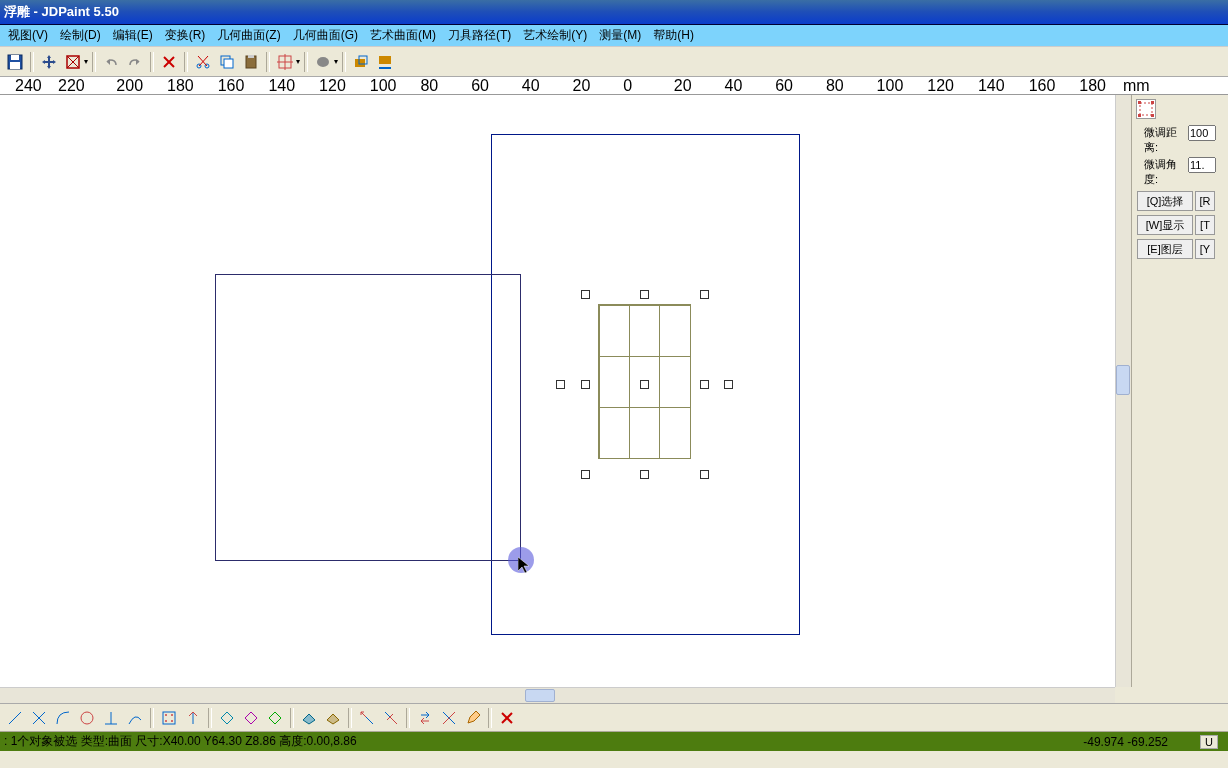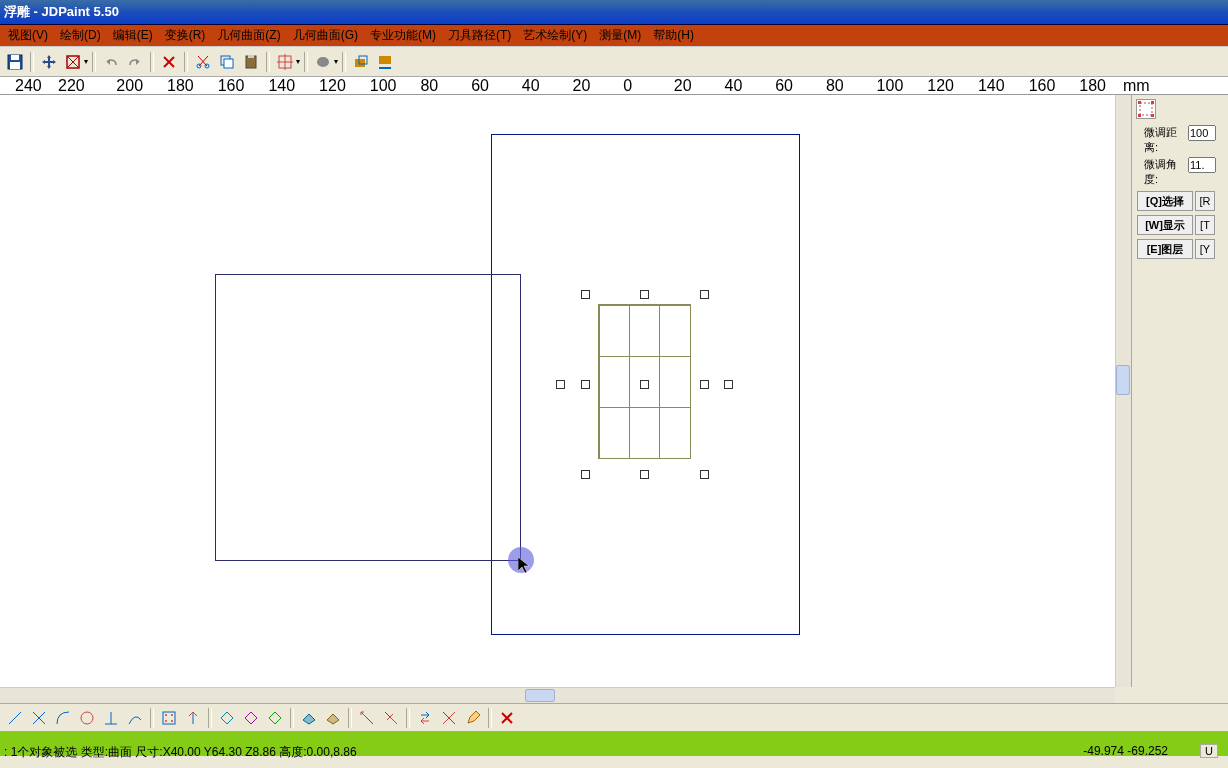--- a/index.html
+++ b/index.html
@@ -1,65 +1,65 @@
 <!DOCTYPE html>
 <html><head>
 <meta charset="utf-8">
 <style>
 * { box-sizing: border-box; margin: 0; padding: 0; }
 body { font-family: "SimSun", "宋体", sans-serif; font-size: 12px; background: #ece9d8; overflow: hidden; width: 1228px; height: 768px; position: relative; }
 .titlebar { height: 25px; background: linear-gradient(to bottom, #3a6ea5, #1e4eb8 50%, #0b3dcb); color: #fff; display: flex; align-items: center; padding: 0 4px; font-weight: bold; font-size: 13px; border-bottom: 1px solid #003; }
-.menubar { height: 22px; background: #c2410c; display: flex; align-items: center; padding: 0 2px; border-bottom: 1px solid #ccc; }
+.menubar { height: 22px; background: #7dd3fc; display: flex; align-items: center; padding: 0 2px; border-bottom: 1px solid #ccc; }
 .menubar span { padding: 2px 6px; cursor: pointer; }
 .toolbar { height: 30px; background: #ece9d8; display: flex; align-items: center; padding: 2px 4px; border-bottom: 1px solid #aaa; gap: 2px; }
 .tbtn { width: 22px; height: 22px; border: 1px solid transparent; display: flex; align-items: center; justify-content: center; cursor: pointer; }
 .tsep { width: 4px; height: 20px; border-left: 1px solid #aca899; border-right: 1px solid #fff; margin: 0 2px; }
 .ruler-h { height: 18px; background: #fff; border-bottom: 1px solid #999; position: relative; font-size: 10px; overflow: hidden; }
 .ruler-h .tick { position: absolute; top: 0; font-size: 16px; }
 .workspace { position: relative; display: flex; height: 592px; }
 .canvas-area { width: 1115px; height: 592px; background: #fff; position: relative; overflow: hidden; }
 .canvas-objects { position: absolute; inset: 0; }
 .rect1 { position: absolute; border: 1px solid #001788; }
 .rect2 { position: absolute; border: 1px solid #2c2c6b; }
 .grid3x3 { position: absolute; border: 1px solid #8b8b5a; display: grid; grid-template-columns: 1fr 1fr 1fr; grid-template-rows: 1fr 1fr 1fr; }
 .grid3x3 div { border: 1px solid #8b8b5a; margin: -0.5px; }
 .sel-handle { position: absolute; width: 9px; height: 9px; border: 1px solid #333; background: #fff; }
 .vscroll { width: 16px; background: #e8e5d8; border-left: 1px solid #ccc; position: relative; }
 .vscroll .thumb { position: absolute; width: 14px; left: 0; background: #c8d8f2; border: 1px solid #a0b0d0; border-radius: 2px; }
 .right-panel { width: 97px; background: #ece9d8; border-left: 1px solid #aca899; padding: 4px; }
 .right-panel .tool-icon { width: 20px; height: 20px; border: 1px solid #999; margin-bottom: 6px; background: #fff; }
 .right-panel .field { display: flex; align-items: flex-start; margin: 2px 8px; font-size: 11px; }
 .right-panel .field input { width: 28px; height: 16px; font-size: 11px; }
-.right-panel .pbtn { display: inline-block; width: 56px; height: 20px; border: 1px solid #999; background: #efefef; font-size: 11px; text-align: center; line-height: 18px; margin: 2px 1px; cursor: pointer; font-weight: bold; }
+.right-panel .pbtn { display: inline-block; width: 56px; height: 20px; border: 1px solid #999; background: #efefef; font-size: 11px; text-align: center; line-height: 18px; margin: 2px 1px; cursor: pointer; }
 .right-panel .pbtn-sm { display: inline-block; width: 20px; height: 20px; border: 1px solid #999; background: #efefef; font-size: 11px; text-align: center; line-height: 18px; margin: 2px 1px; cursor: pointer; }
 .hscroll-row { height: 16px; background: #e8e5d8; border-top: 1px solid #ccc; position: relative; width: 1115px; }
 .hscroll-thumb { position: absolute; top: 1px; height: 13px; background: #c8d8f2; border: 1px solid #a0b0d0; border-radius: 2px; }
 .bottom-toolbar { height: 28px; background: #ece9d8; display: flex; align-items: center; padding: 2px 4px; border-top: 1px solid #aaa; gap: 2px; }
-.statusbar { height: 20px; background: #84cc16; border-top: 1px solid #aca899; display: flex; font-size: 12px; padding: 12px 4px; position: relative; }
+.statusbar { height: 20px; background: #4d7c0f; border-top: 1px solid #aca899; display: flex; align-items: center; font-size: 12px; padding: 0 4px; position: relative; }
 .status-coords { position: absolute; right: 60px; }
 .status-badge { position: absolute; right: 10px; border: 1px solid #aaa; padding: 0 4px; background: #ece9d8; font-size: 11px; }
 .cursor-indicator { position: absolute; width: 26px; height: 26px; background: rgba(90,90,220,0.6); border-radius: 50%; pointer-events: none; }
 .dropdown-arrow { font-size: 8px; margin-left: -2px; }
 svg { display: block; }
 </style>
 </head>
 <body>
 
 <div class="titlebar">
   <span>浮雕 - JDPaint 5.50</span>
 </div>
 
 <div class="menubar">
   <span>视图(V)</span>
   <span>绘制(D)</span>
   <span>编辑(E)</span>
   <span>变换(R)</span>
   <span>几何曲面(Z)</span>
   <span>几何曲面(G)</span>
-  <span>专业功能(M)</span>
+  <span>艺术曲面(M)</span>
   <span>刀具路径(T)</span>
   <span>艺术绘制(Y)</span>
   <span>测量(M)</span>
   <span>帮助(H)</span>
 </div>
 
 <div class="toolbar">
   <div class="tbtn">
       <svg width="16" height="16">
         <rect x="1" y="1" width="14" height="14" fill="#1e50a2" stroke="#0a2a5e"></rect>

